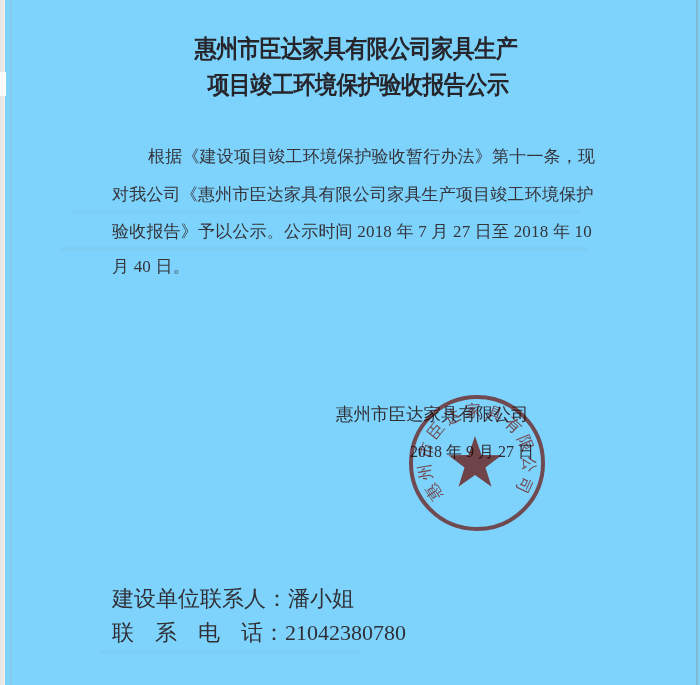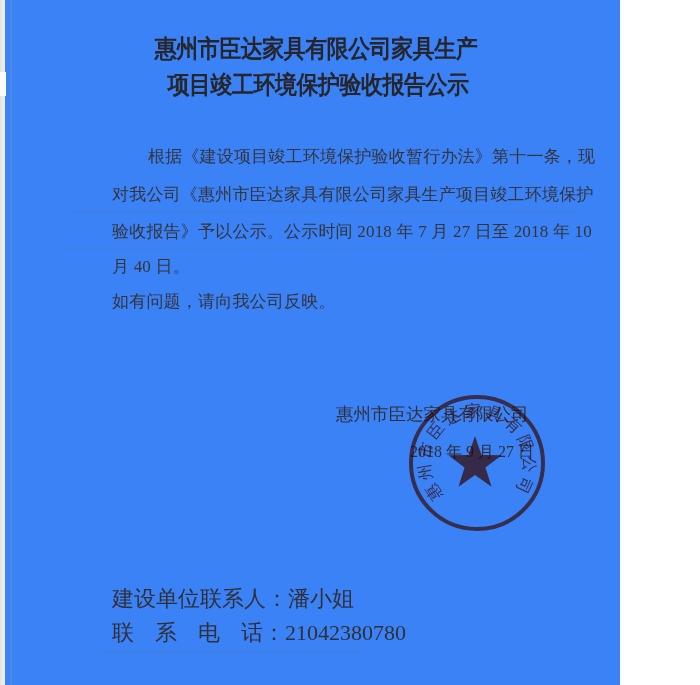--- a/index.html
+++ b/index.html
@@ -1,19 +1,19 @@
 <!DOCTYPE html>
 <html><head>
 <meta charset="utf-8">
 <style>
   html,body{margin:0;padding:0;}
   .page{
     position:relative;
-    width:620px;height:685px;
-    background:#3b82f6;
+    width:700px;height:685px;
+    background:#7dd3fc;
     overflow:hidden;
     font-family:"Liberation Serif","DejaVu Serif",serif;
   }
   
   .edge-left{position:absolute;left:0;top:0;width:5px;height:100%;
     background:linear-gradient(to right,#e3e3e1,#efefed);}
   .edge-notch{position:absolute;left:0;top:72px;width:6px;height:24px;background:#fbfbfa;}
   .edge-line-left{position:absolute;left:10px;top:0;width:2px;height:100%;background:rgba(170,170,164,0.18);}
   .edge-line-right{position:absolute;left:696px;top:0;width:2px;height:100%;background:rgba(140,140,138,0.35);}
   .smudge{position:absolute;height:4px;background:rgba(110,110,104,0.045);border-radius:2px;}
@@ -63,21 +63,20 @@
   <div class="smudge smudge-2"></div>
   <div class="smudge smudge-3"></div>
 
   <div class="txt title title-1">惠州市臣达家具有限公司家具生产</div>
   <div class="txt title title-2">项目竣工环境保护验收报告公示</div>
 
   <div class="txt para para-1">对我公司《惠州市臣达家具有限公司家具生产项目竣工环境保护</div>
   <div class="txt para para-0">根据《建设项目竣工环境保护验收暂行办法》第十一条，现</div>
   <div class="txt para para-2">验收报告》予以公示。公示时间 2018 年 7 月 27 日至 2018 年 10</div>
   <div class="txt para para-3">月 40 日。</div>
-  <div class="txt para para-4">如有问题，请向我公司反映。</div>
 
   <div class="txt sig-company">惠州市臣达家具有限公司</div>
   <div class="txt sig-date">2018 年 9 月 27 日</div>
 
   <svg class="stamp" viewBox="0 0 150 150">
     <circle cx="75" cy="75" r="66" fill="none" stroke-width="4" stroke="#e2423a"></circle>
     <polygon points="73,48 79.5,67.1 99.6,67.3 83.5,79.4 89.5,98.7 73,87 56.5,98.7 62.5,79.4 46.4,67.3 66.5,67.1" fill="#de3a31"></polygon>
     <defs>
       <path id="seal-arc" d="M 39 105.2 A 47 47 0 1 1 111 105.2" fill="none"></path>
     </defs>

